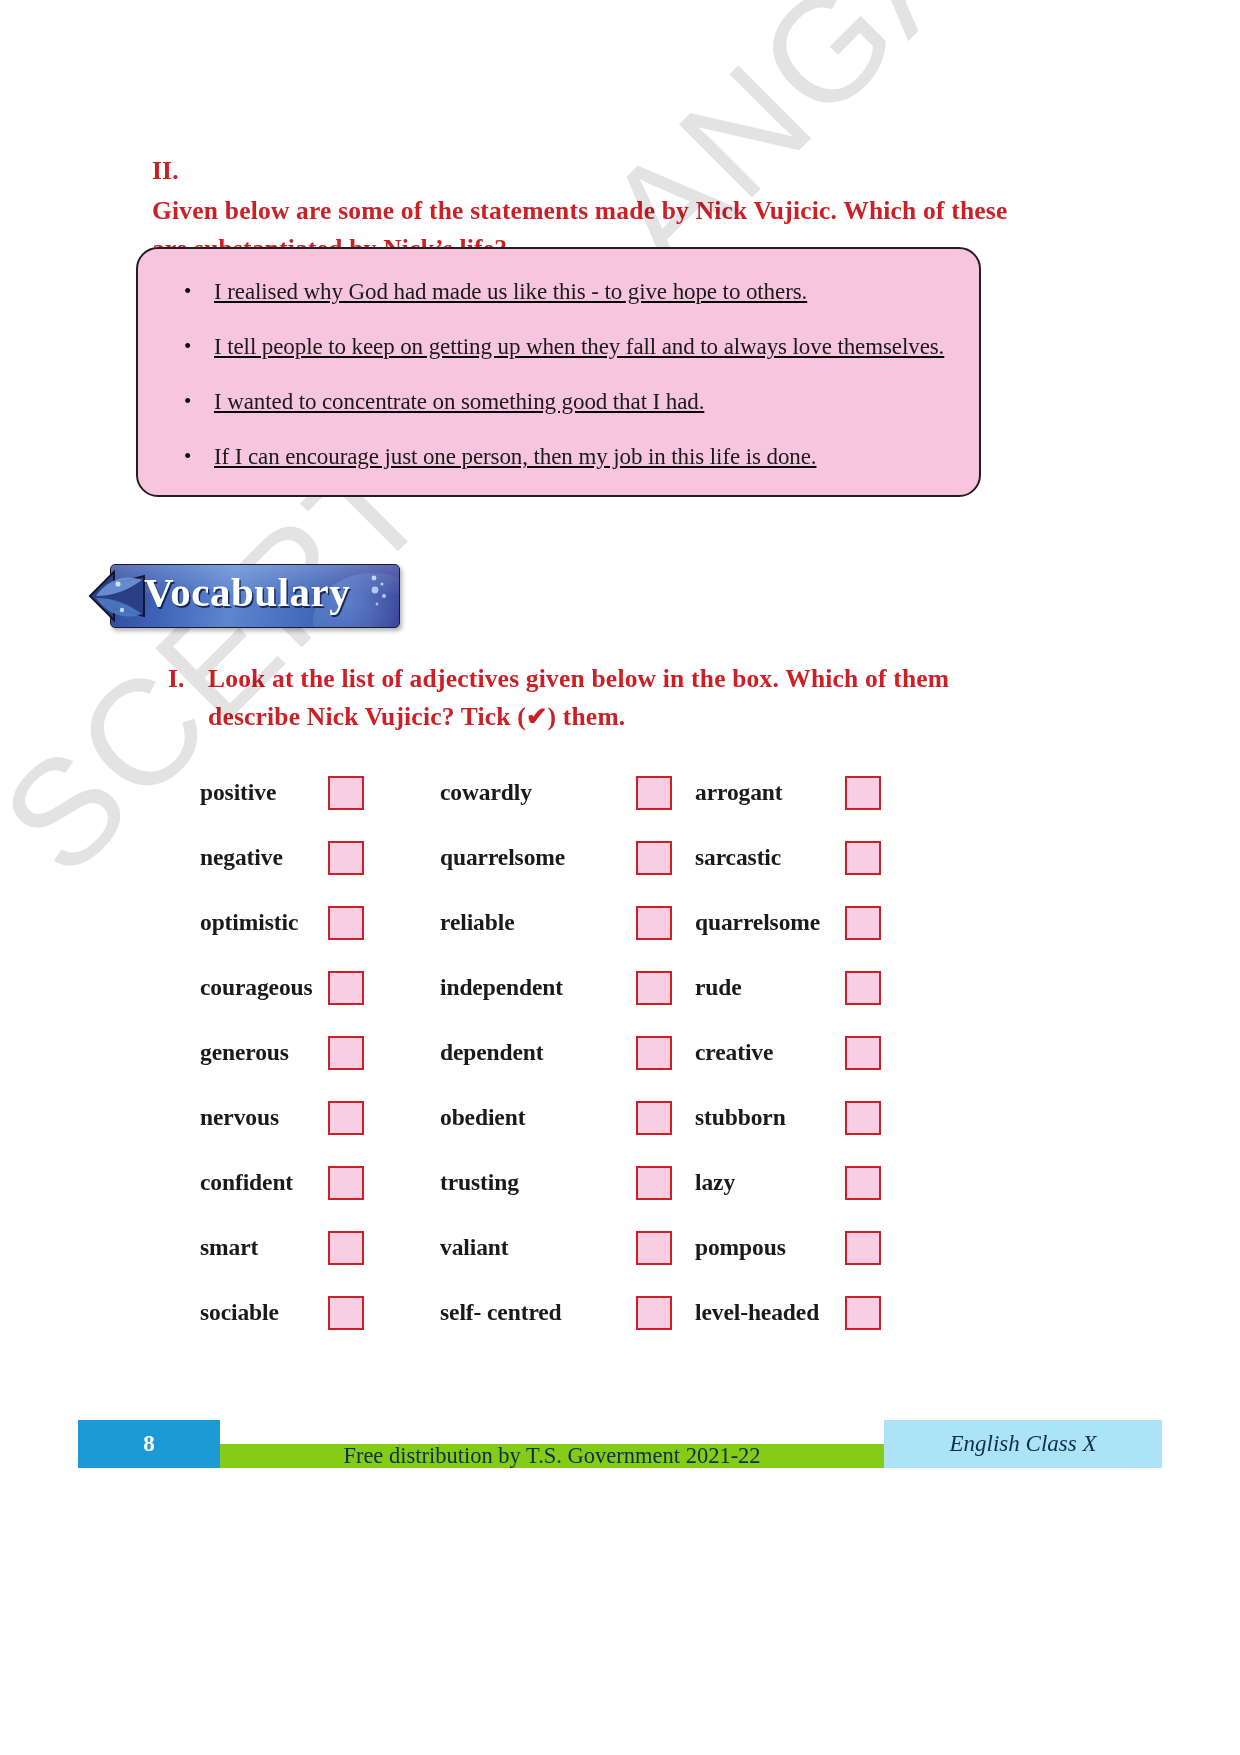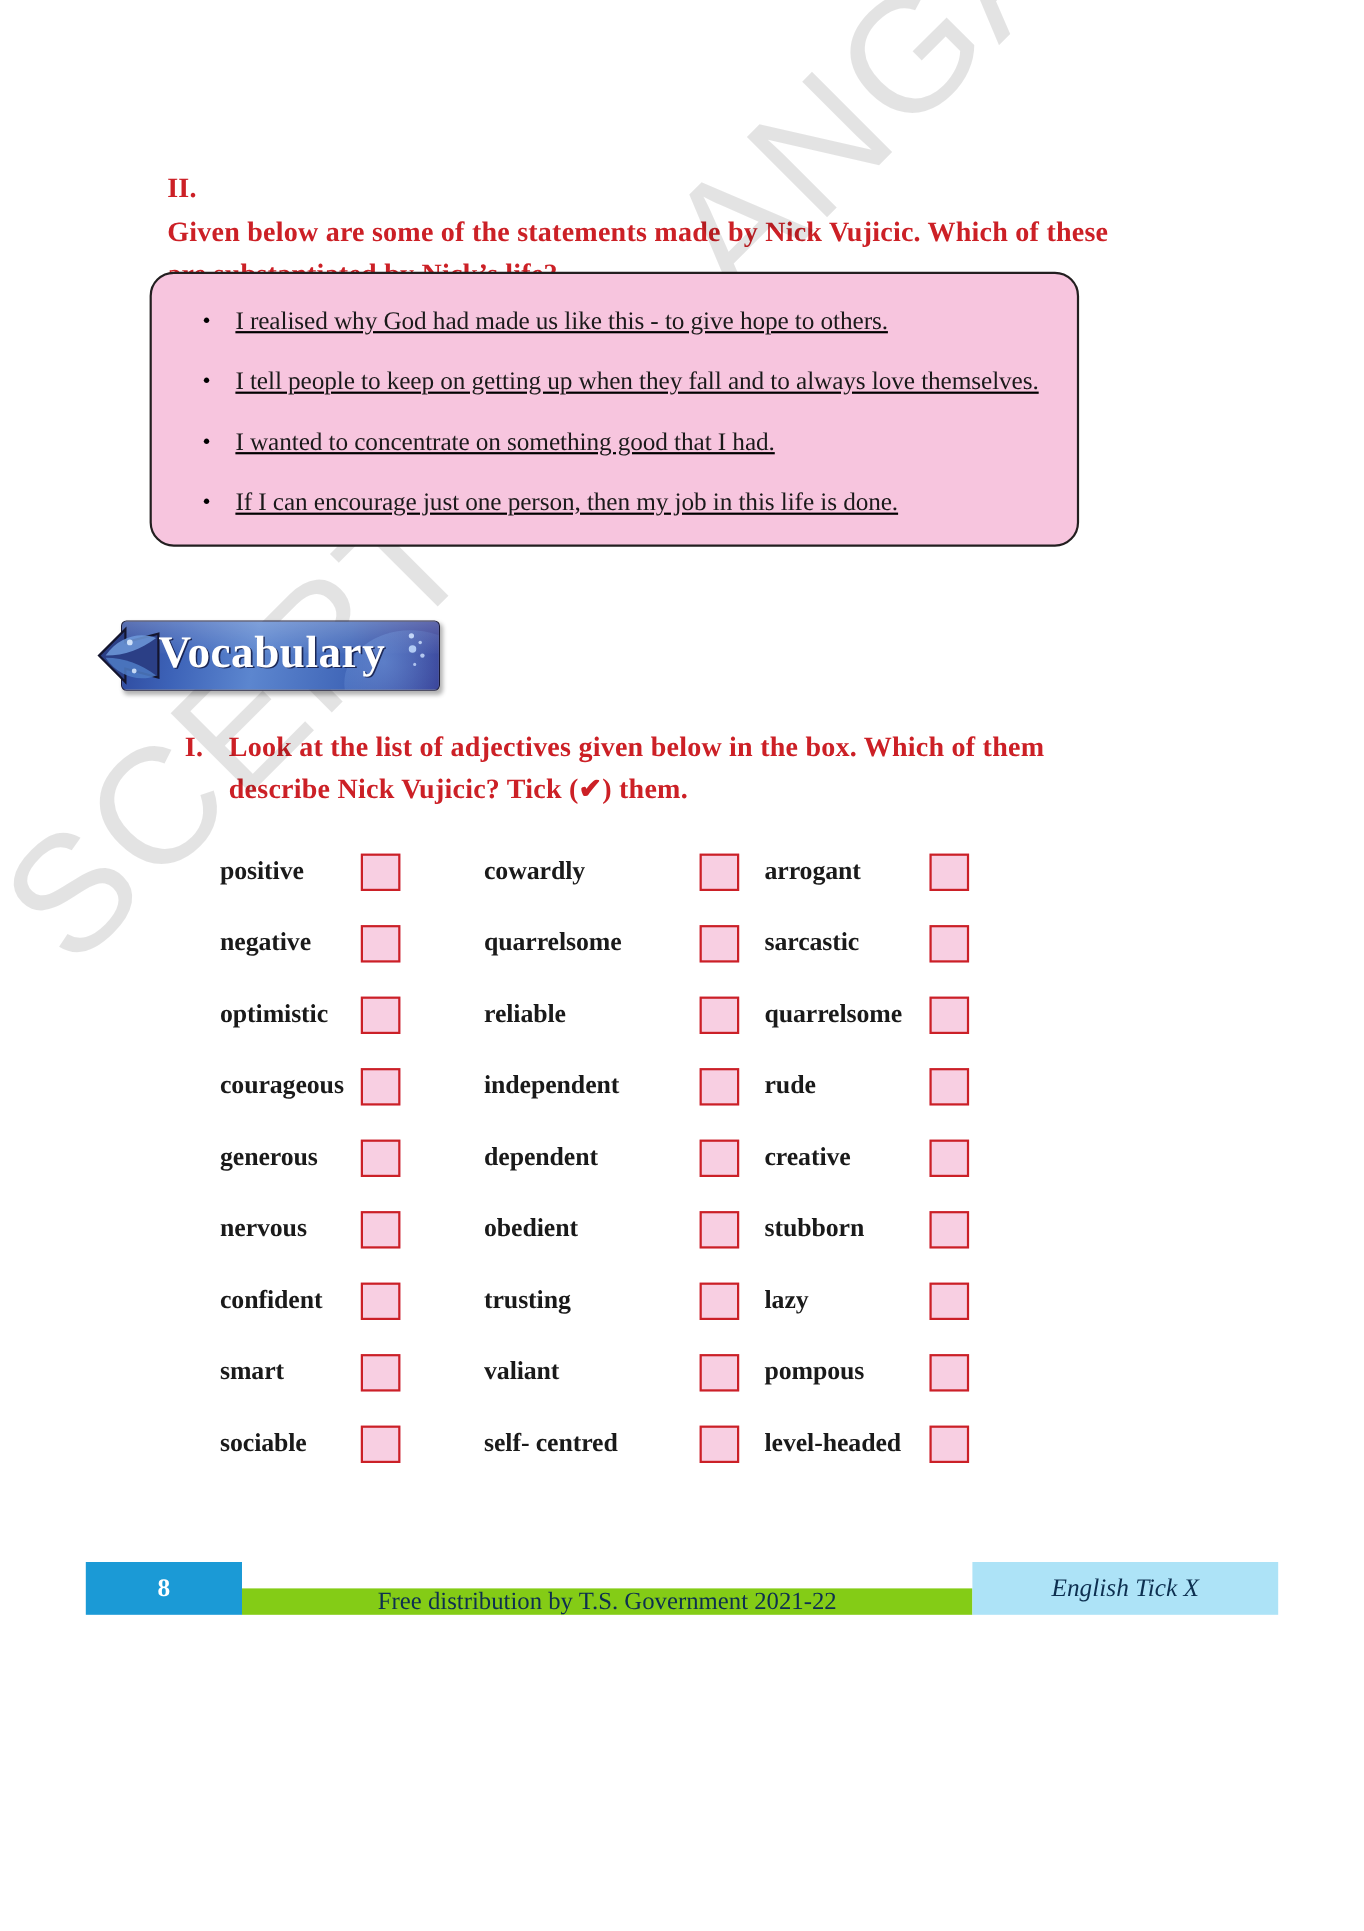--- a/index.html
+++ b/index.html
@@ -443,16 +443,16 @@
         <span class="adj-word">level-headed</span>
         <span class="tickbox"></span>
       </div>
     </div>
 
   </div>
 
   <div class="footer">
     <div class="footer-page">8</div>
     <div class="footer-mid">Free distribution by T.S. Government 2021-22</div>
-    <div class="footer-right">English Tick X</div>
+    <div class="footer-right">English Class X</div>
   </div>
 
 </div>
 
 </body></html>

